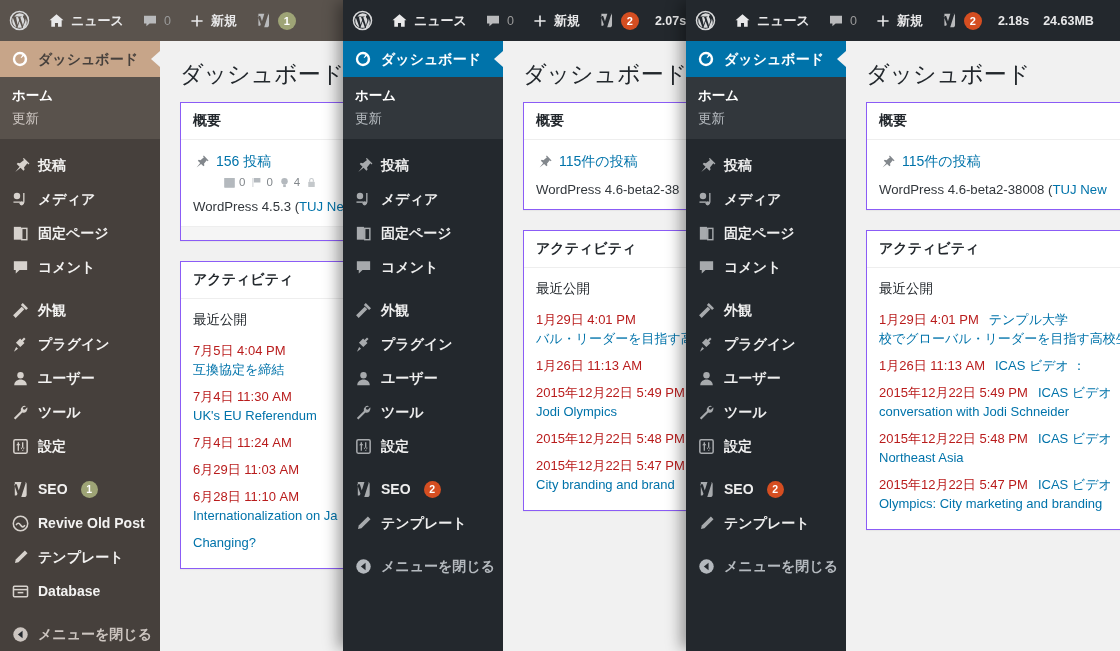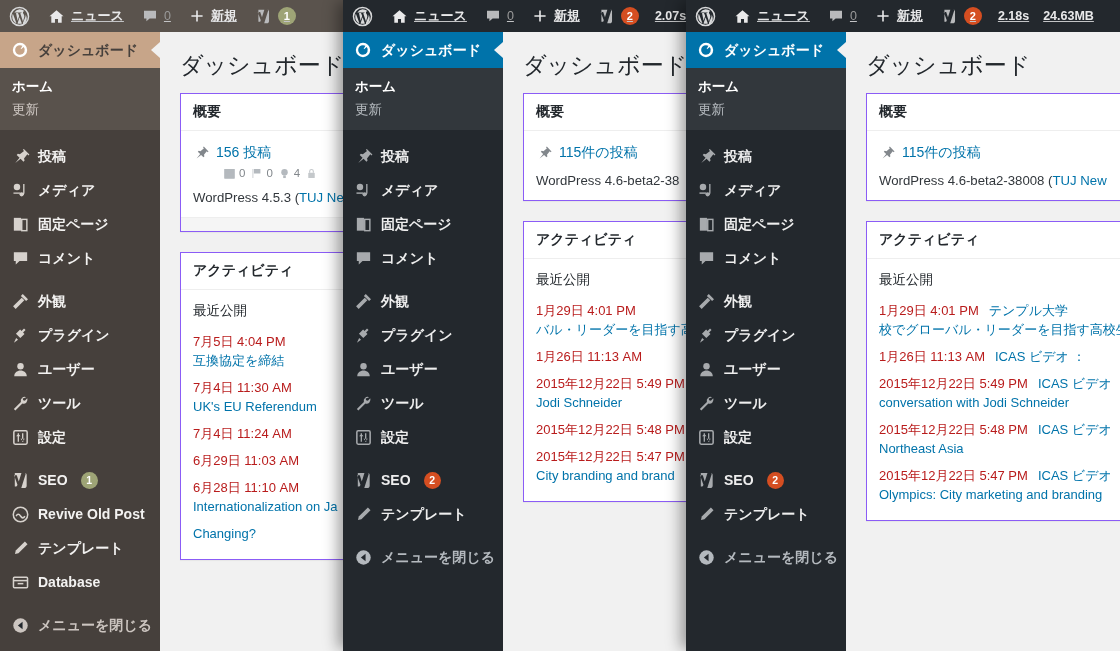--- a/index.html
+++ b/index.html
@@ -7,21 +7,21 @@
     width:1120px; height:651px; overflow:hidden;
     font-family:"Liberation Sans","DejaVu Sans",sans-serif;
     background:#f1f1f1;
   }
   #stage{ position:relative; width:1120px; height:651px; overflow:hidden; background:#f1f1f1; }
 
   
   .panel{ position:absolute; top:0; height:651px; overflow:hidden; background:#f1f1f1; }
   .panel.shadowed{ box-shadow:-7px 0 14px -2px rgba(0,0,0,.38); }
 
-  .adminbar{ height:32px; display:flex; align-items:center; color:#c3c4c6; font-size:13px; white-space:nowrap;text-decoration:underline; }
+  .adminbar{ height:41px; display:flex; align-items:center; color:#c3c4c6; font-size:13px; white-space:nowrap; }
   .ab-item{ display:flex; align-items:center; height:32px; padding:0 9px; gap:6px; }
   .ab-item .glyph{ display:inline-flex; align-items:center; justify-content:center; }
   .ab-num{ color:#9a9a9a; font-size:12.5px; }
   .ab-txt{ color:#e9e9ea; font-size:13px; font-weight:600; }
   .ab-time{ color:#e9e9ea; font-size:12.5px; font-weight:600; padding:0 7px; }
   .ab-badge{ display:inline-flex; align-items:center; justify-content:center; min-width:18px; height:18px;
              border-radius:9px; font-size:11px; font-weight:700; color:#fff; padding:0 5px; }
 
   
   .body-row{ display:flex; height:619px; }
@@ -547,21 +547,21 @@
             <div id="acts1">
                 <div class="act-item">
                   <div class="d nowrap">1月29日 4:01 PM</div>
                   <div><a href="#" class="nowrap">バル・リーダーを目指す高</a></div>
                 </div>
                 <div class="act-item">
                   <div class="d nowrap">1月26日 11:13 AM</div>
                 </div>
                 <div class="act-item">
                   <div class="d nowrap">2015年12月22日 5:49 PM</div>
-                  <div><a href="#" class="nowrap">Jodi Schneider</a></div>
+                  <div><a href="#" class="nowrap">Jodi Olympics</a></div>
                 </div>
                 <div class="act-item">
                   <div class="d nowrap">2015年12月22日 5:48 PM</div>
                 </div>
                 <div class="act-item">
                   <div class="d nowrap">2015年12月22日 5:47 PM</div>
                   <div><a href="#" class="nowrap">City branding and brand</a></div>
                 </div>
               </div>
           </div>

